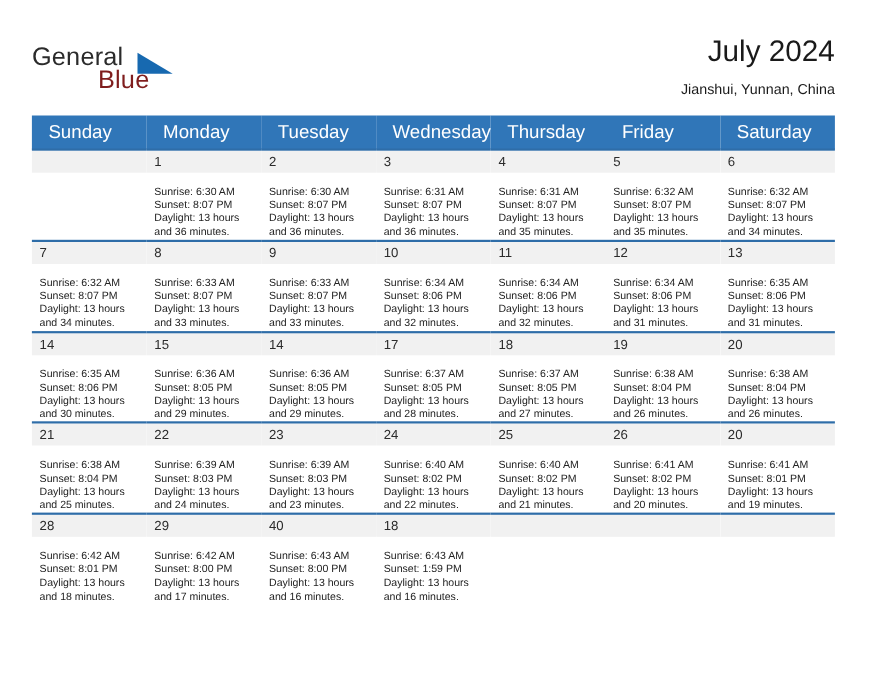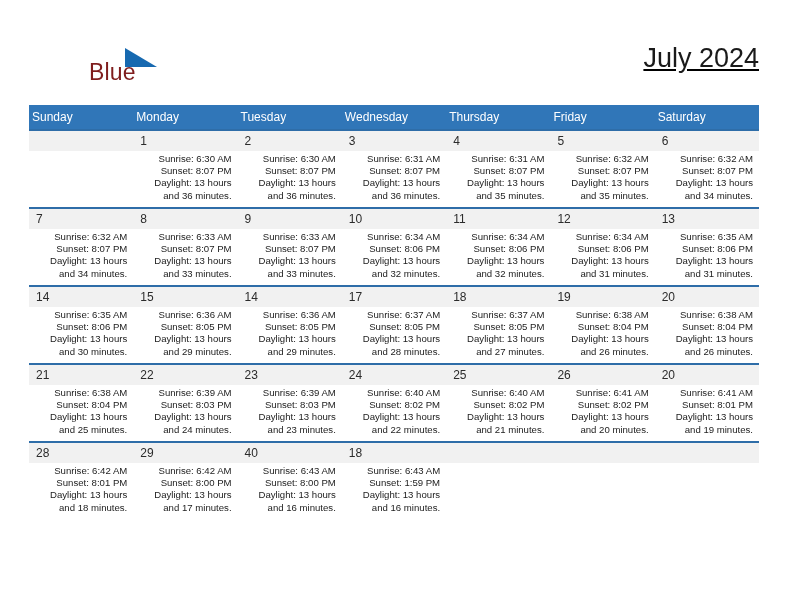--- a/index.html
+++ b/index.html
@@ -61,23 +61,22 @@
     top: 10px;
     width: 0;
     height: 0;
     border-left: 32px solid #1769b0;
     border-top: 19px solid transparent;
   }
 
   .title-block {
     position: absolute;
     right: 0;
-    top: 12px;
+    top: 0;
     text-align: right;
-    text-decoration: underline;
   }
   .cal-title {
     font-size: 27px;
     color: #1a1a1a;
     line-height: 32px;
     white-space: nowrap;
     font-weight: normal;
     margin: 0;
   }
   .cal-subtitle {
@@ -93,24 +92,24 @@
     position: absolute;
     left: 29px;
     top: 105px;
     width: 730px;
     border-collapse: collapse;
     table-layout: fixed;
   }
   .calendar th {
     background: #3076b8;
     color: #ffffff;
-    font-size: 12px;
+    font-size: 17px;
     font-weight: normal;
     text-align: left;
-    padding: 5px 0 5px 3px;
+    padding: 5px 0 5px 15px;
     height: 13px;
     border: none;
   }
   .calendar td {
     vertical-align: top;
     padding: 0;
     border: none;
     border-top: 2px solid #2e6da8;
     height: 76px;
     background: #ffffff;
@@ -123,44 +122,45 @@
     font-size: 12px;
     color: #2b2b2b;
     padding: 3px 0 3px 7px;
     line-height: 14px;
     height: 14px;
   }
   .daynum.blank {
     color: transparent;
   }
   .cell-body {
-    padding: 2px 6px 0 7px;
+    padding: 12px 6px 0 7px;
     font-size: 9.6px;
     line-height: 12.2px;
     color: #222222;
-    text-align: right;
   }
   .cell-body div {
     white-space: nowrap;
   }
 </style>
 </head>
 <body>
 
 <div class="page">
 
   <div class="header">
 
     <div class="brand">
+      <span class="brand-general">General</span>
       <span class="brand-triangle"></span>
       <span class="brand-blue">Blue</span>
     </div>
 
     <div class="title-block">
       <div class="cal-title">July 2024</div>
+      <div class="cal-subtitle">Jianshui, Yunnan, China</div>
     </div>
 
   </div>
 
   <table class="calendar">
     <thead>
       <tr>
         <th>Sunday</th>
         <th>Monday</th>
         <th>Tuesday</th>

